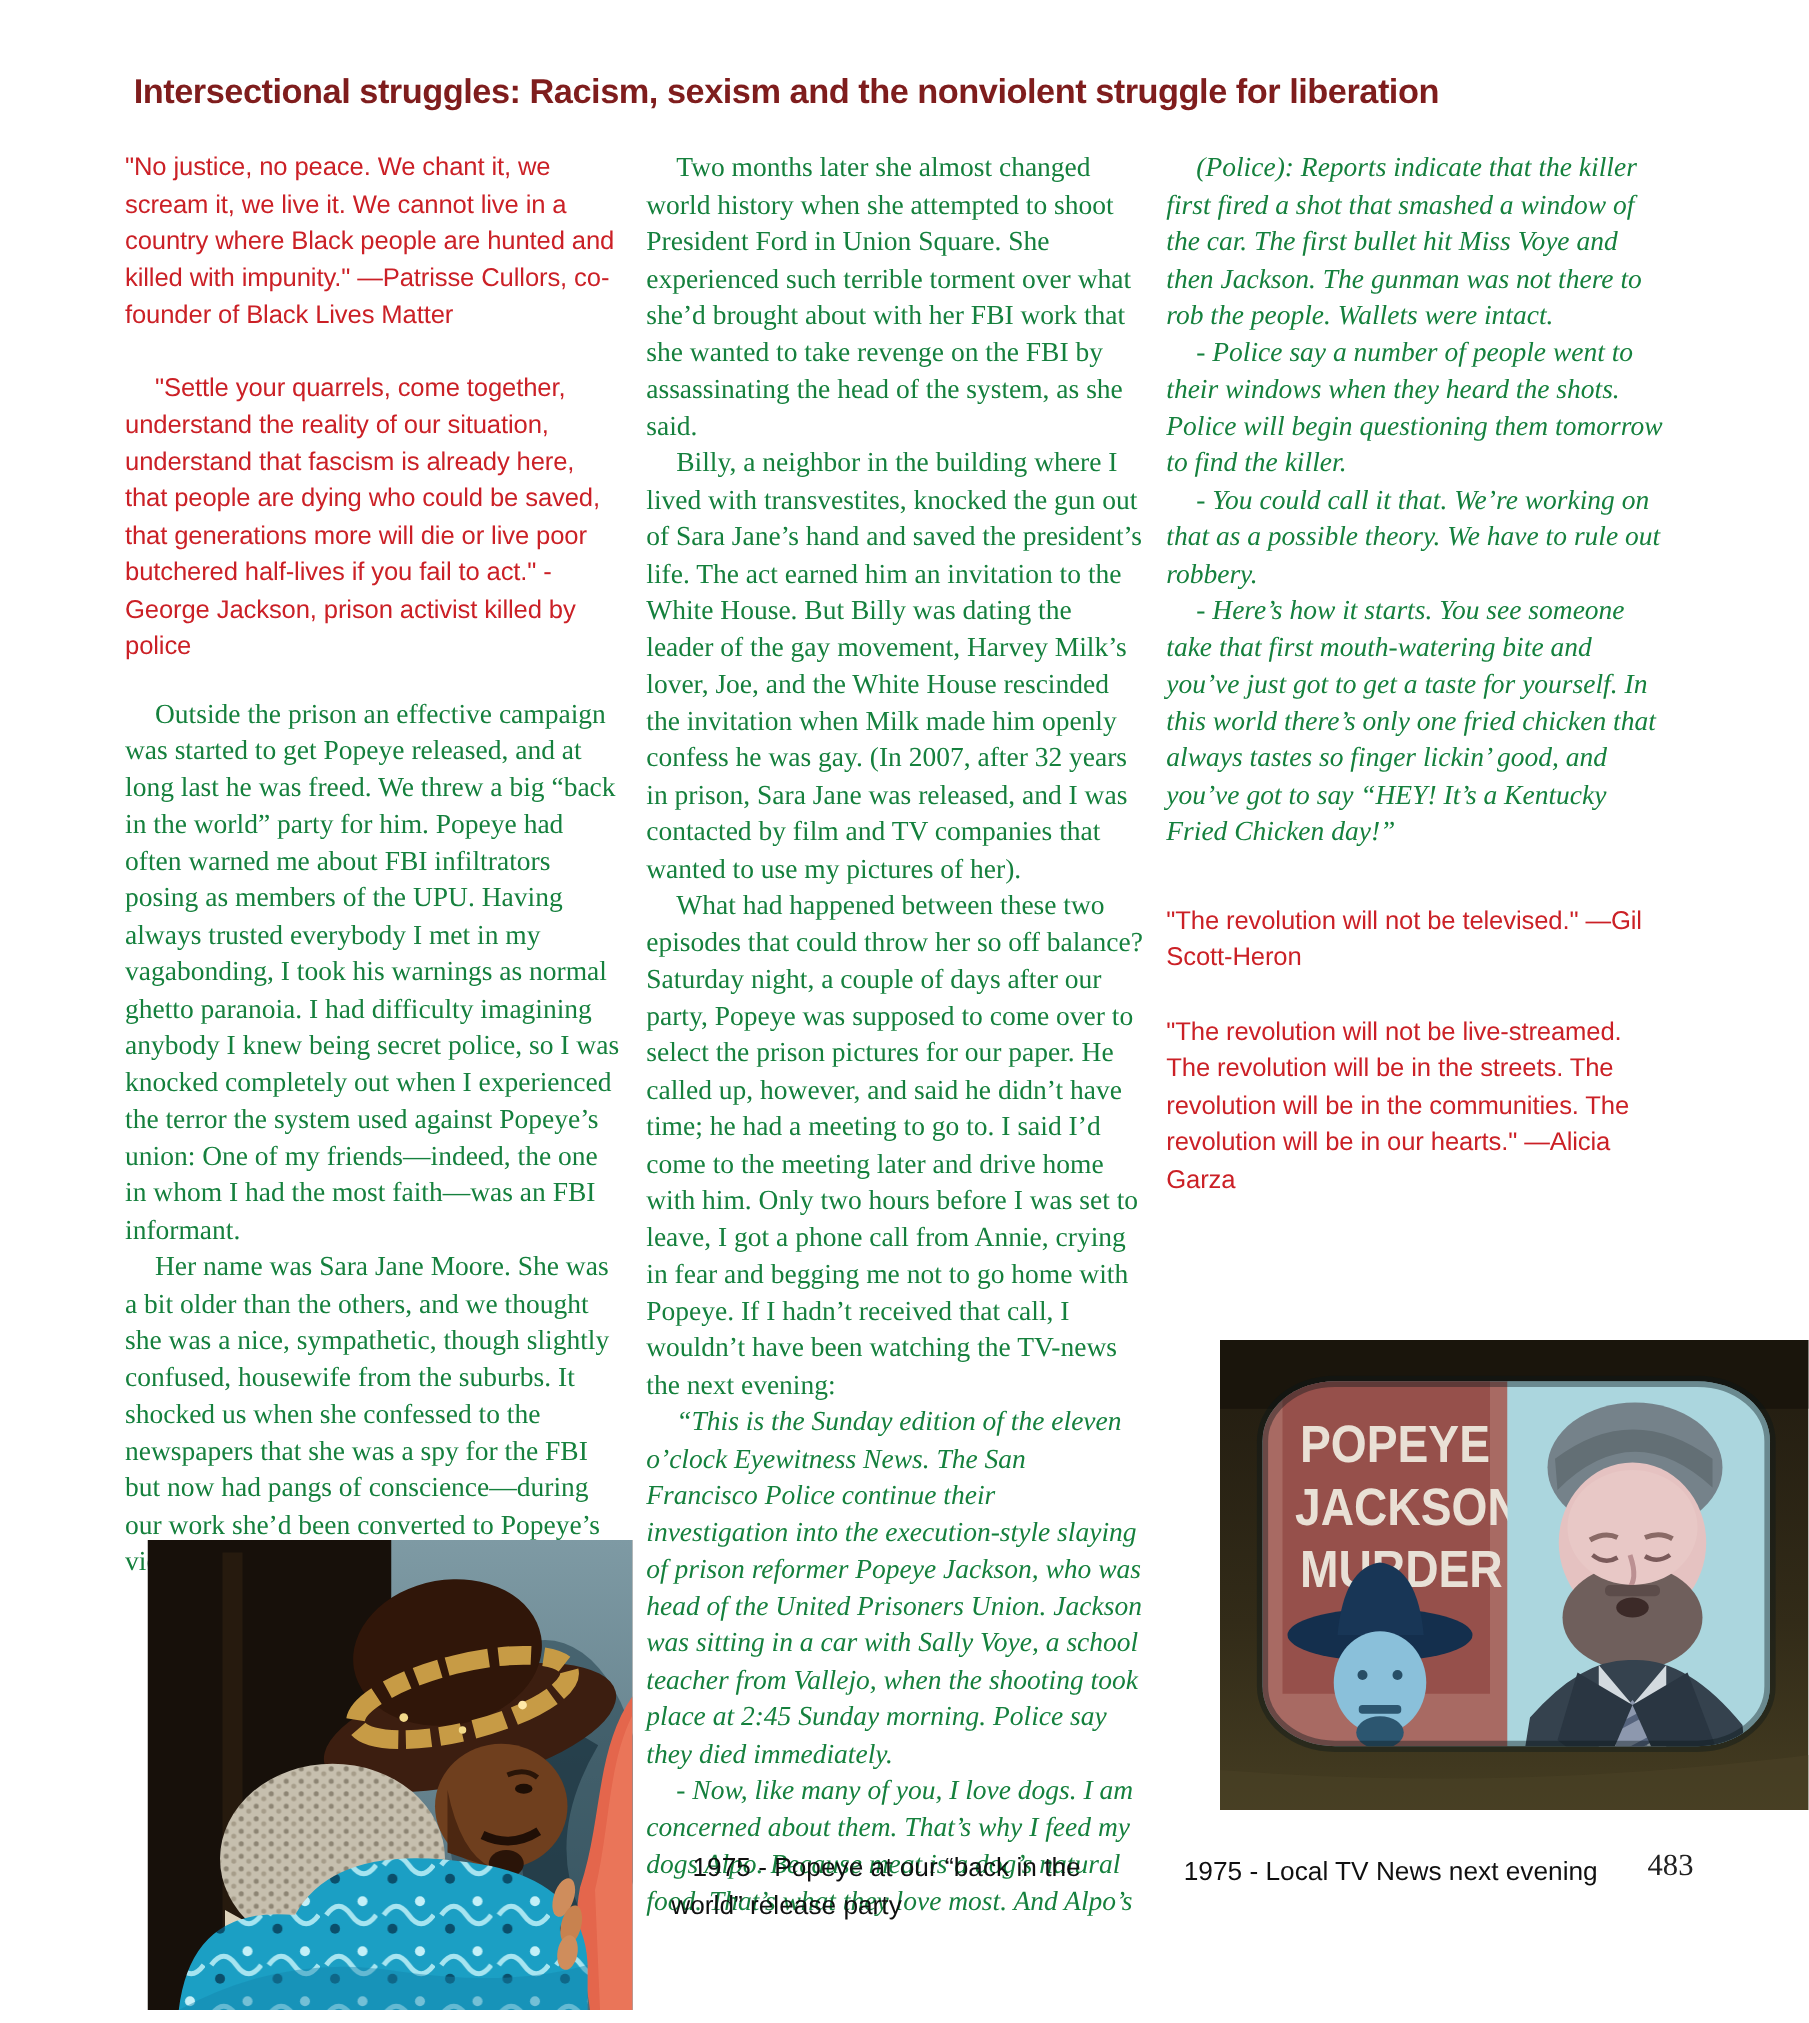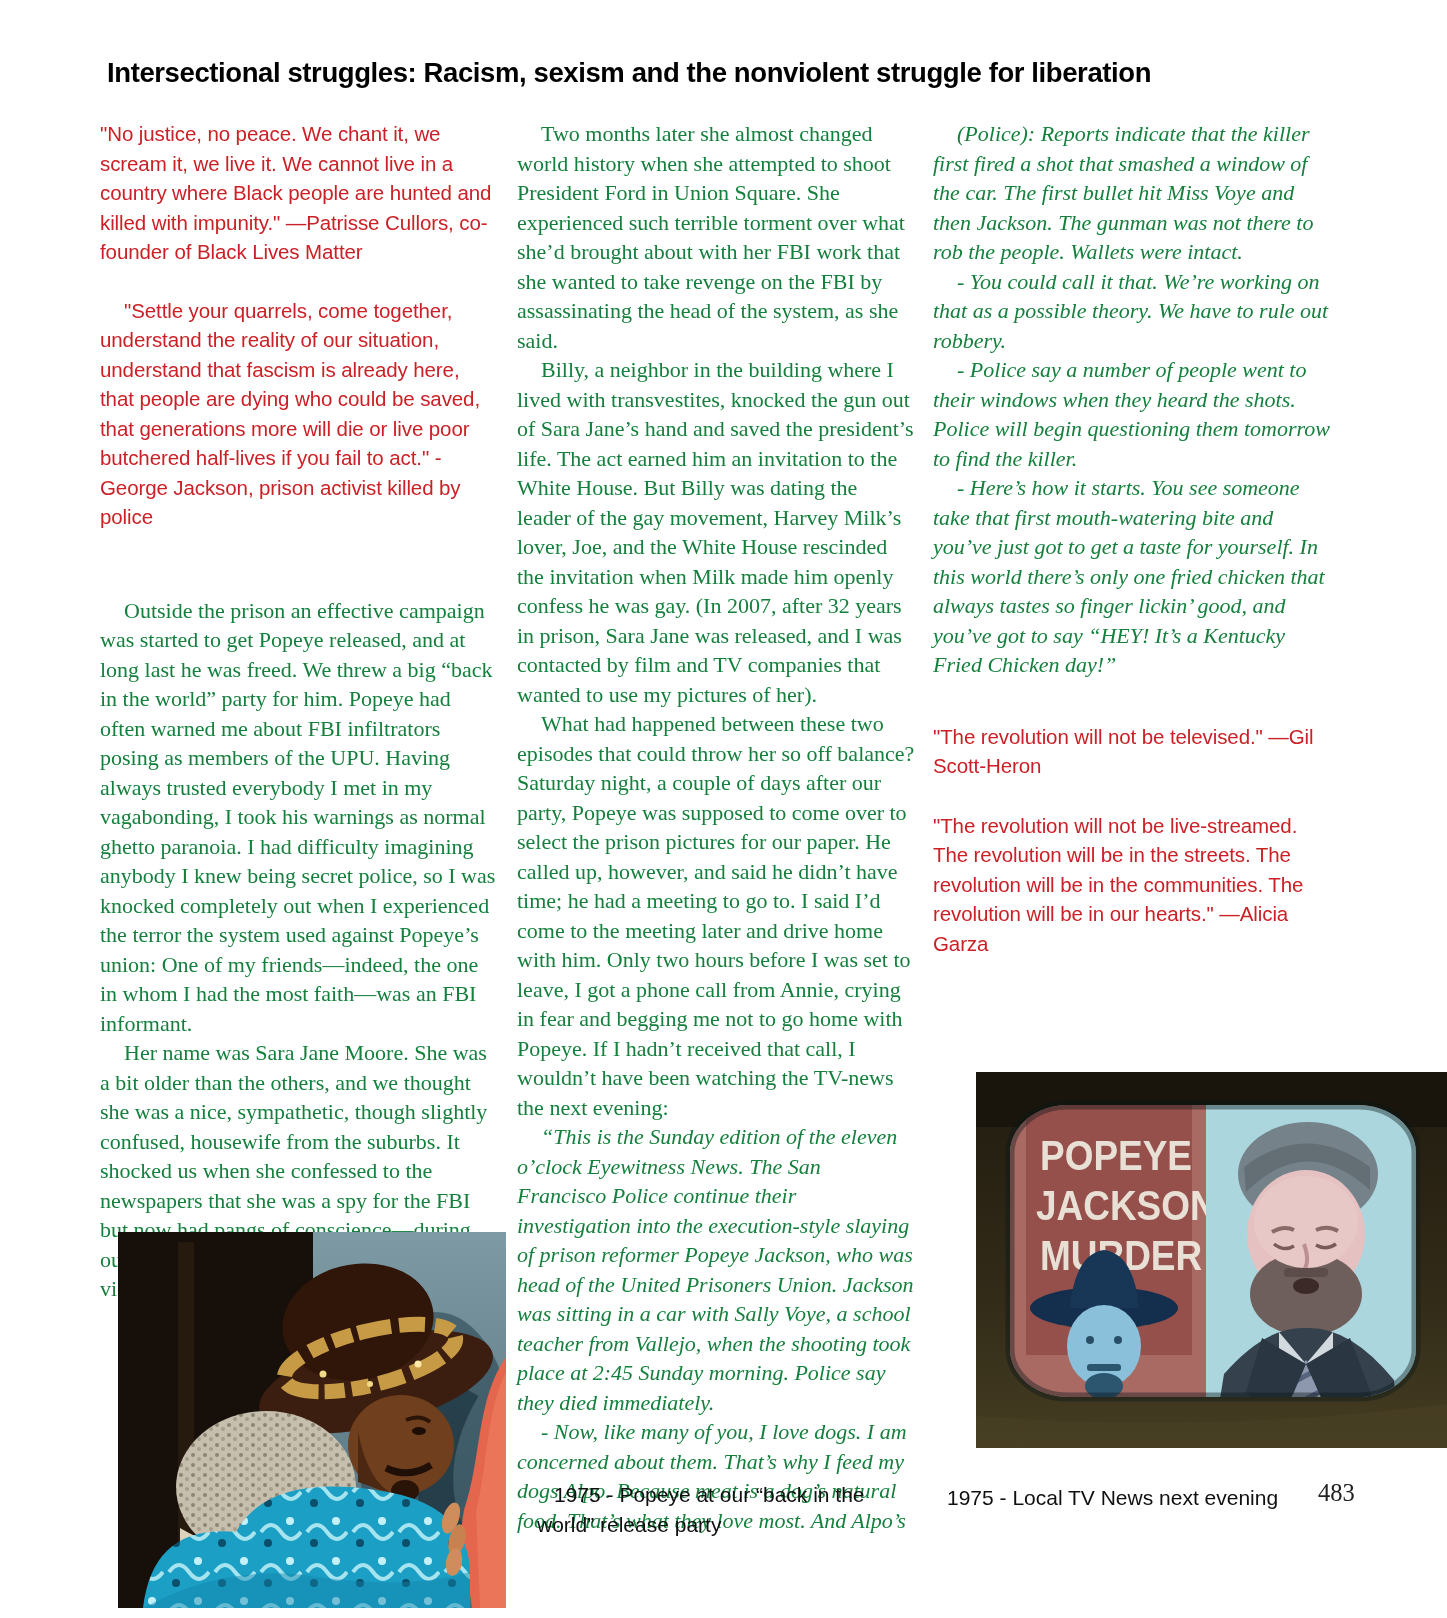--- a/index.html
+++ b/index.html
@@ -3,35 +3,35 @@
 <meta charset="utf-8">
 <style>
   html,body { margin:0; padding:0; background:#ffffff; }
   .page {
     position:relative; width:1447px; height:1618px; background:#ffffff;
     font-family:"Liberation Serif", serif; overflow:hidden;
   }
   .title {
     position:absolute; left:107px; top:57px; margin:0;
     font-family:"Liberation Sans", sans-serif; font-weight:bold;
-    font-size:27.5px; letter-spacing:-0.4px; color:#000000; white-space:nowrap;
+    font-size:27.5px; letter-spacing:-0.4px; color:#7f1d1d; white-space:nowrap;
   }
   .col { position:absolute; top:119px; width:398px; }
   .col-left   { left:100px; }
   .col-center { left:517px; }
   .col-right  { left:933px; }
   p { margin:0; font-size:22px; line-height:29.5px; color:#15803d; text-align:left; }
   p.ind { text-indent:24px; }
   p.it  { font-style:italic; }
   .red {
     font-family:"Liberation Sans", sans-serif; font-size:20.5px;
     line-height:29.5px; color:#cb2026; letter-spacing:-0.1px;
   }
   .gap-1 { margin-top:29px; }
-  .gap-lg { margin-top:64px; }
+  .gap-lg { margin-top:24px; }
   .gap-q1 { margin-top:42px; }
   .gap-q2 { margin-top:30px; }
   .photo { position:absolute; display:block; }
   .photo-party { left:118px; top:1232px; width:388px; height:376px; }
   .photo-tv    { left:976px; top:1072px; width:471px; height:376px; }
   .caption {
     position:absolute; font-family:"Liberation Sans", sans-serif;
     font-size:21px; line-height:30px; color:#101010;
   }
   .caption-party { left:537px; top:1480px; width:330px; text-indent:17px; }
@@ -60,22 +60,22 @@
   <div class="col col-center">
     <p class="ind">Two months later she almost changed world history when she attempted to shoot President Ford in Union Square. She experienced such terrible torment over what she’d brought about with her FBI work that she wanted to take revenge on the FBI by assassinating the head of the system, as she said.</p>
     <p class="ind">Billy, a neighbor in the building where I lived with transvestites, knocked the gun out of Sara Jane’s hand and saved the president’s life. The act earned him an invitation to the White House. But Billy was dating the leader of the gay movement, Harvey Milk’s lover, Joe, and the White House rescinded the invitation when Milk made him openly confess he was gay. (In 2007, after 32 years in prison, Sara Jane was released, and I was contacted by film and TV companies that wanted to use my pictures of her).</p>
     <p class="ind">What had happened between these two episodes that could throw her so off balance? Saturday night, a couple of days after our party, Popeye was supposed to come over to select the prison pictures for our paper. He called up, however, and said he didn’t have time; he had a meeting to go to. I said I’d come to the meeting later and drive home with him. Only two hours before I was set to leave, I got a phone call from Annie, crying in fear and begging me not to go home with Popeye. If I hadn’t received that call, I wouldn’t have been watching the TV-news the next evening:</p>
     <p class="ind it">“This is the Sunday edition of the eleven o’clock Eyewitness News. The San Francisco Police continue their investigation into the execution-style slaying of prison reformer Popeye Jackson, who was head of the United Prisoners Union. Jackson was sitting in a car with Sally Voye, a school teacher from Vallejo, when the shooting took place at 2:45 Sunday morning. Police say they died immediately.</p>
     <p class="ind it">- Now, like many of you, I love dogs. I am concerned about them. That’s why I feed my dogs Alpo. Because meat is a dog’s natural food. That’s what they love most. And Alpo’s</p>
   </div>
 
   <div class="col col-right">
     <p class="ind it">(Police): Reports indicate that the killer first fired a shot that smashed a window of the car. The first bullet hit Miss Voye and then Jackson. The gunman was not there to rob the people. Wallets were intact.</p>
+    <p class="ind it">- Police say a number of people went to their windows when they heard the shots. Police will begin questioning them tomorrow to find the killer.</p>
     <p class="ind it">- You could call it that. We’re working on that as a possible theory. We have to rule out robbery.</p>
-    <p class="ind it">- Police say a number of people went to their windows when they heard the shots. Police will begin questioning them tomorrow to find the killer.</p>
     <p class="ind it">- Here’s how it starts. You see someone take that first mouth-watering bite and you’ve just got to get a taste for yourself. In this world there’s only one fried chicken that always tastes so finger lickin’ good, and you’ve got to say “HEY! It’s a Kentucky Fried Chicken day!”</p>
     <p class="red gap-q1">"The revolution will not be televised." —Gil Scott-Heron</p>
     <p class="red gap-q2">"The revolution will not be live-streamed. The revolution will be in the streets. The revolution will be in the communities. The revolution will be in our hearts." —Alicia Garza</p>
   </div>
 
   <div class="photo photo-party">
     <svg viewBox="0 0 388 376" width="388" height="376" preserveAspectRatio="none">
       <defs>
         <linearGradient id="wallg" x1="0" y1="0" x2="0" y2="1">
           <stop offset="0" stop-color="#7e9aa4"></stop>

